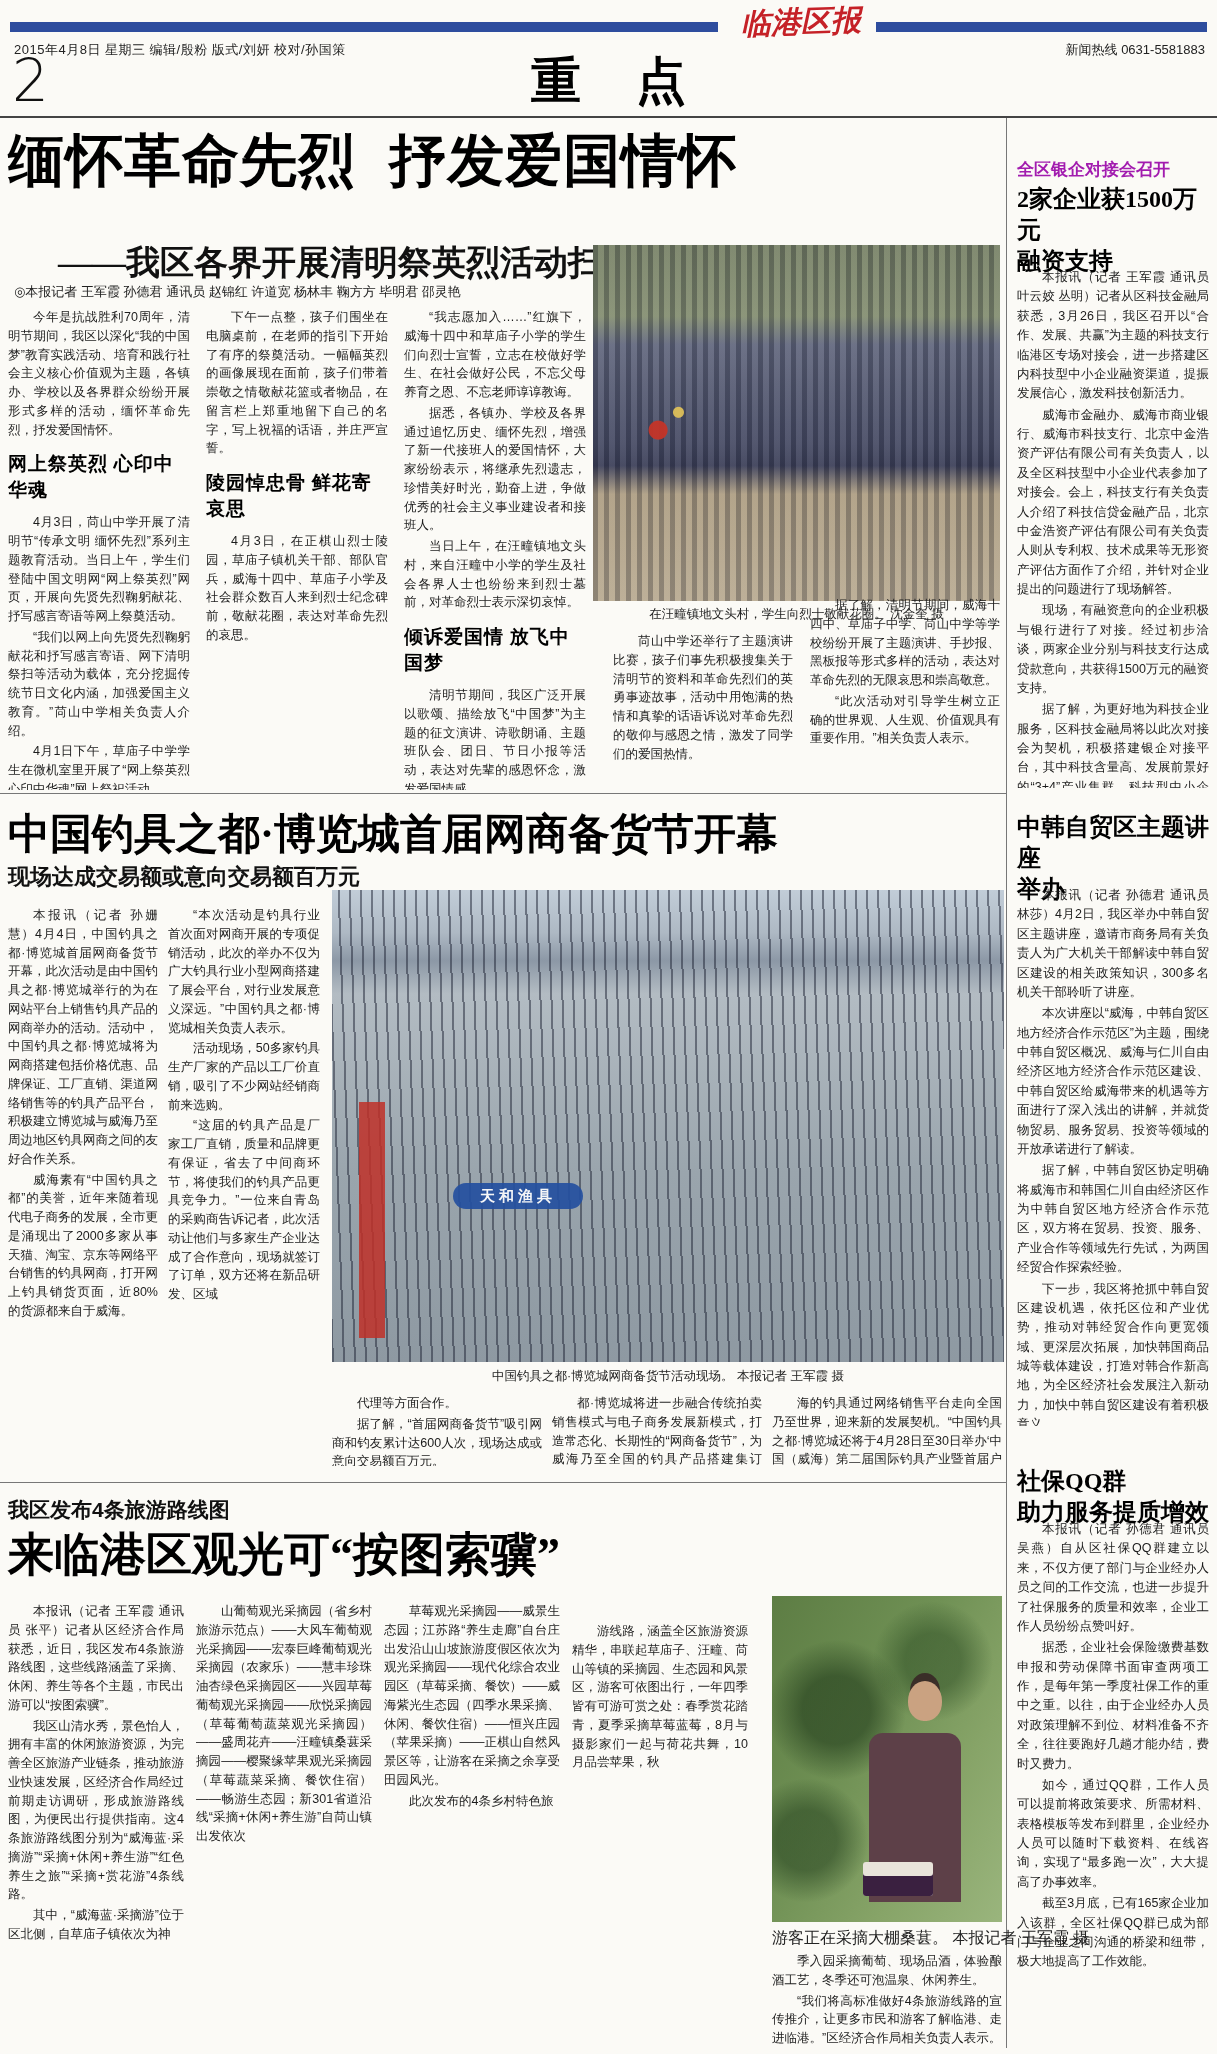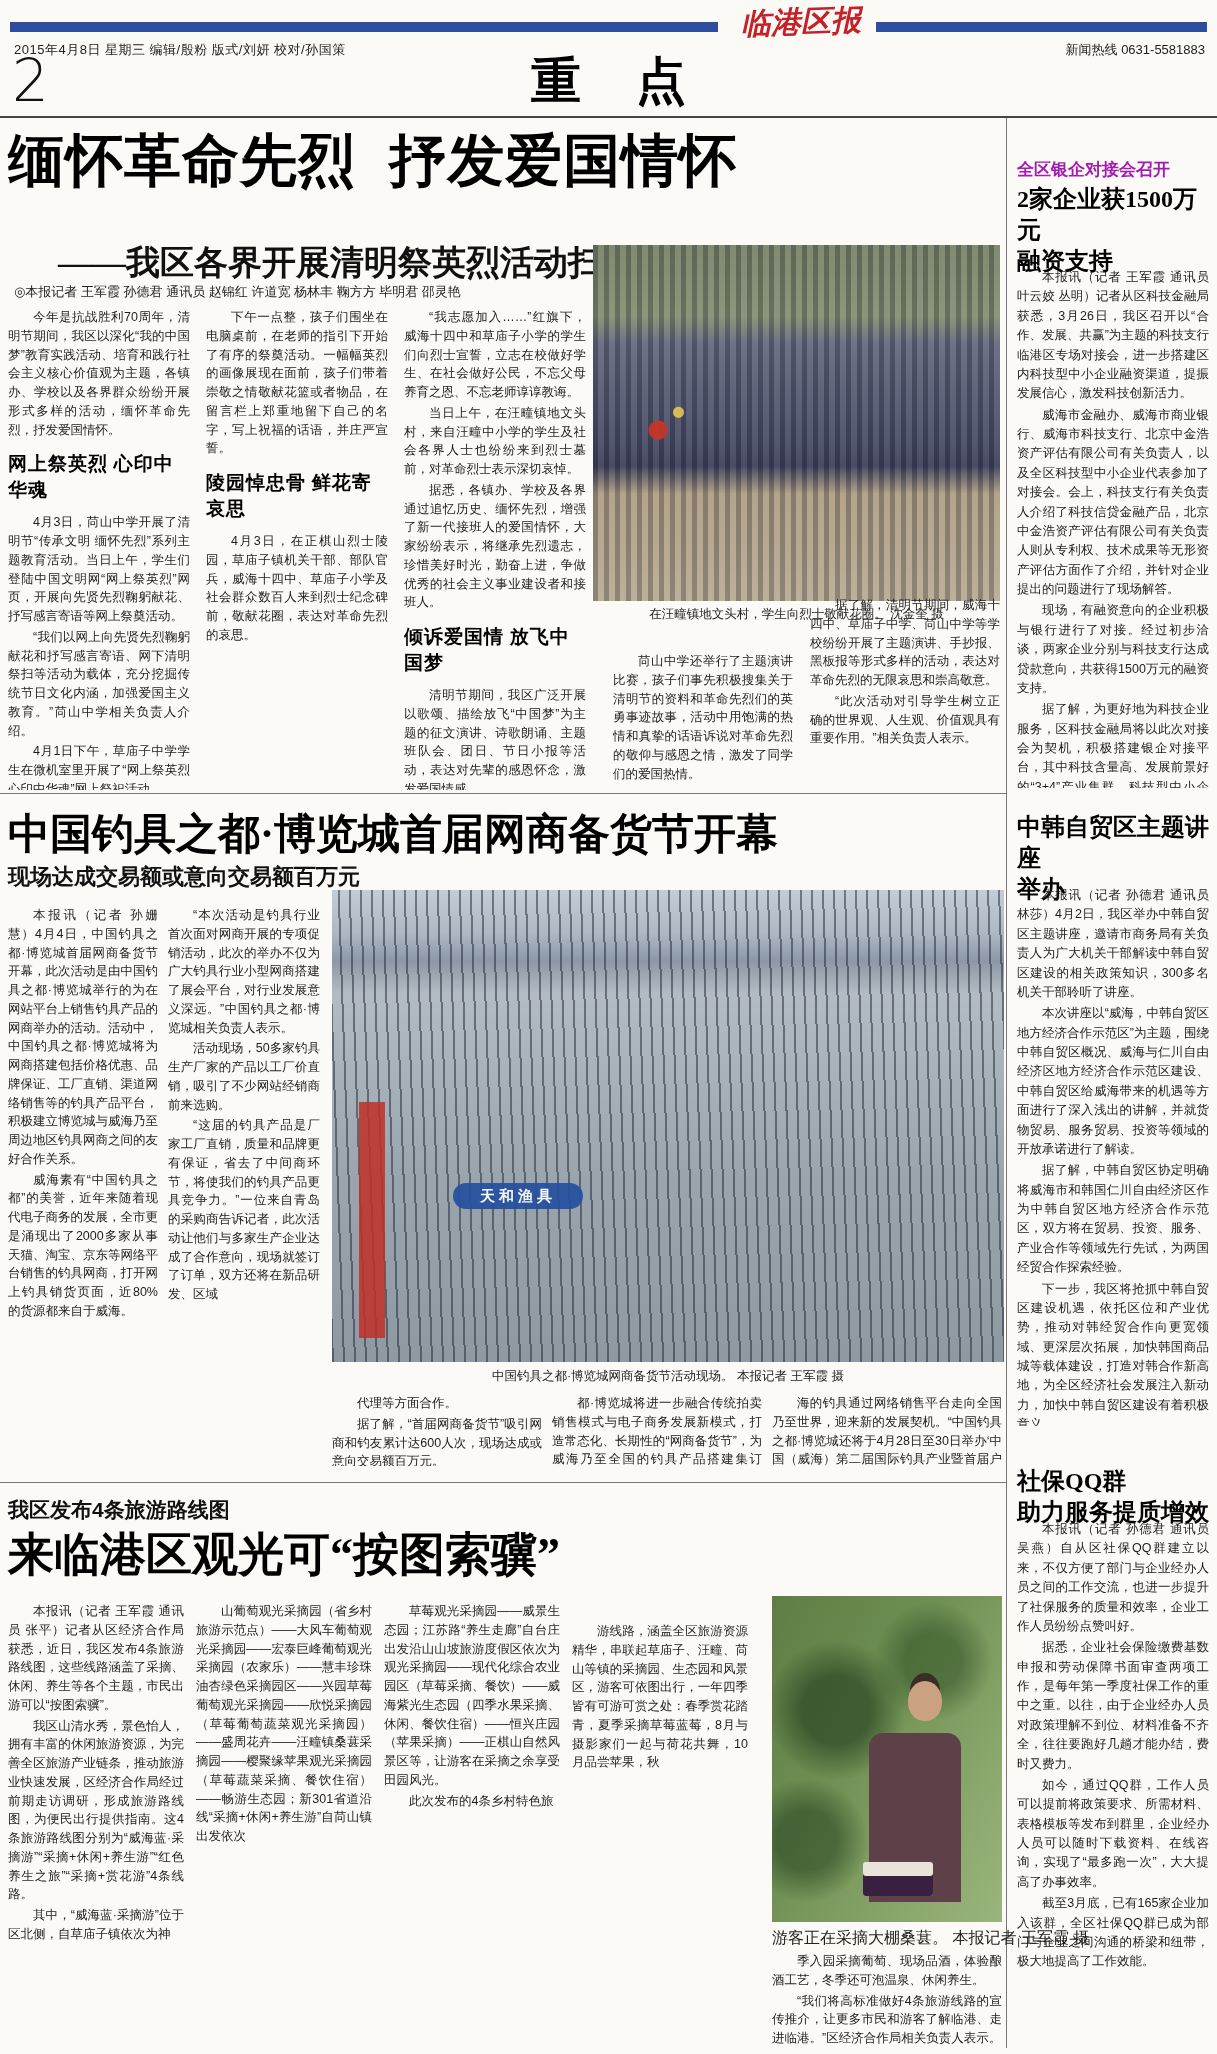--- a/index.html
+++ b/index.html
@@ -120,33 +120,33 @@
       </div>
     <div class="subhead">陵园悼忠骨 鲜花寄哀思</div>
     <div>
         <p>4月3日，在正棋山烈士陵园，草庙子镇机关干部、部队官兵，威海十四中、草庙子小学及社会群众数百人来到烈士纪念碑前，敬献花圈，表达对革命先烈的哀思。</p>
       </div>
   </div>
 
   <div class="abs col" style="left:404px; top:308px; width:182px; height:482px;">
     <div>
         <p>“我志愿加入……”红旗下，威海十四中和草庙子小学的学生们向烈士宣誓，立志在校做好学生、在社会做好公民，不忘父母养育之恩、不忘老师谆谆教诲。</p>
+        <p>据悉，各镇办、学校及各界通过追忆历史、缅怀先烈，增强了新一代接班人的爱国情怀，大家纷纷表示，将继承先烈遗志，珍惜美好时光，勤奋上进，争做优秀的社会主义事业建设者和接班人。</p>
         <p>当日上午，在汪疃镇地文头村，来自汪疃中小学的学生及社会各界人士也纷纷来到烈士墓前，对革命烈士表示深切哀悼。</p>
-        <p>据悉，各镇办、学校及各界通过追忆历史、缅怀先烈，增强了新一代接班人的爱国情怀，大家纷纷表示，将继承先烈遗志，珍惜美好时光，勤奋上进，争做优秀的社会主义事业建设者和接班人。</p>
       </div>
     <div class="subhead">倾诉爱国情 放飞中国梦</div>
     <div>
         <p>清明节期间，我区广泛开展以歌颂、描绘放飞“中国梦”为主题的征文演讲、诗歌朗诵、主题班队会、团日、节日小报等活动，表达对先辈的感恩怀念，激发爱国情感。</p>
       </div>
   </div>
 
   <div class="photo photo-cemetery" style="left:593px; top:245px; width:407px; height:356px;"></div>
   <div class="abs caption caption-c" style="left:593px; top:606px; width:407px;">在汪疃镇地文头村，学生向烈士敬献花圈。 沈金奎 摄</div>
 
-  <div class="abs col" style="left:613px; top:632px; width:180px; height:158px;margin-top:20px;">
+  <div class="abs col" style="left:613px; top:632px; width:180px; height:158px;">
     <div>
         <p>苘山中学还举行了主题演讲比赛，孩子们事先积极搜集关于清明节的资料和革命先烈们的英勇事迹故事，活动中用饱满的热情和真挚的话语诉说对革命先烈的敬仰与感恩之情，激发了同学们的爱国热情。</p>
       </div>
   </div>
   <div class="abs col" style="left:810px; top:596px; width:190px; height:158px;">
     <div>
         <p>据了解，清明节期间，威海十四中、草庙子中学、苘山中学等学校纷纷开展了主题演讲、手抄报、黑板报等形式多样的活动，表达对革命先烈的无限哀思和崇高敬意。</p>
         <p>“此次活动对引导学生树立正确的世界观、人生观、价值观具有重要作用。”相关负责人表示。</p>
       </div>
   </div>

